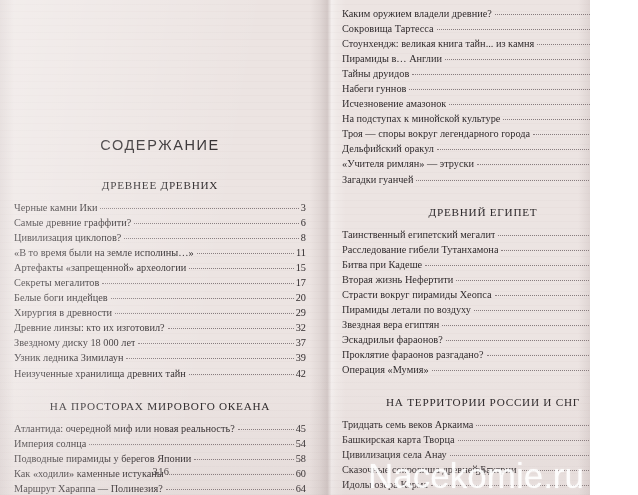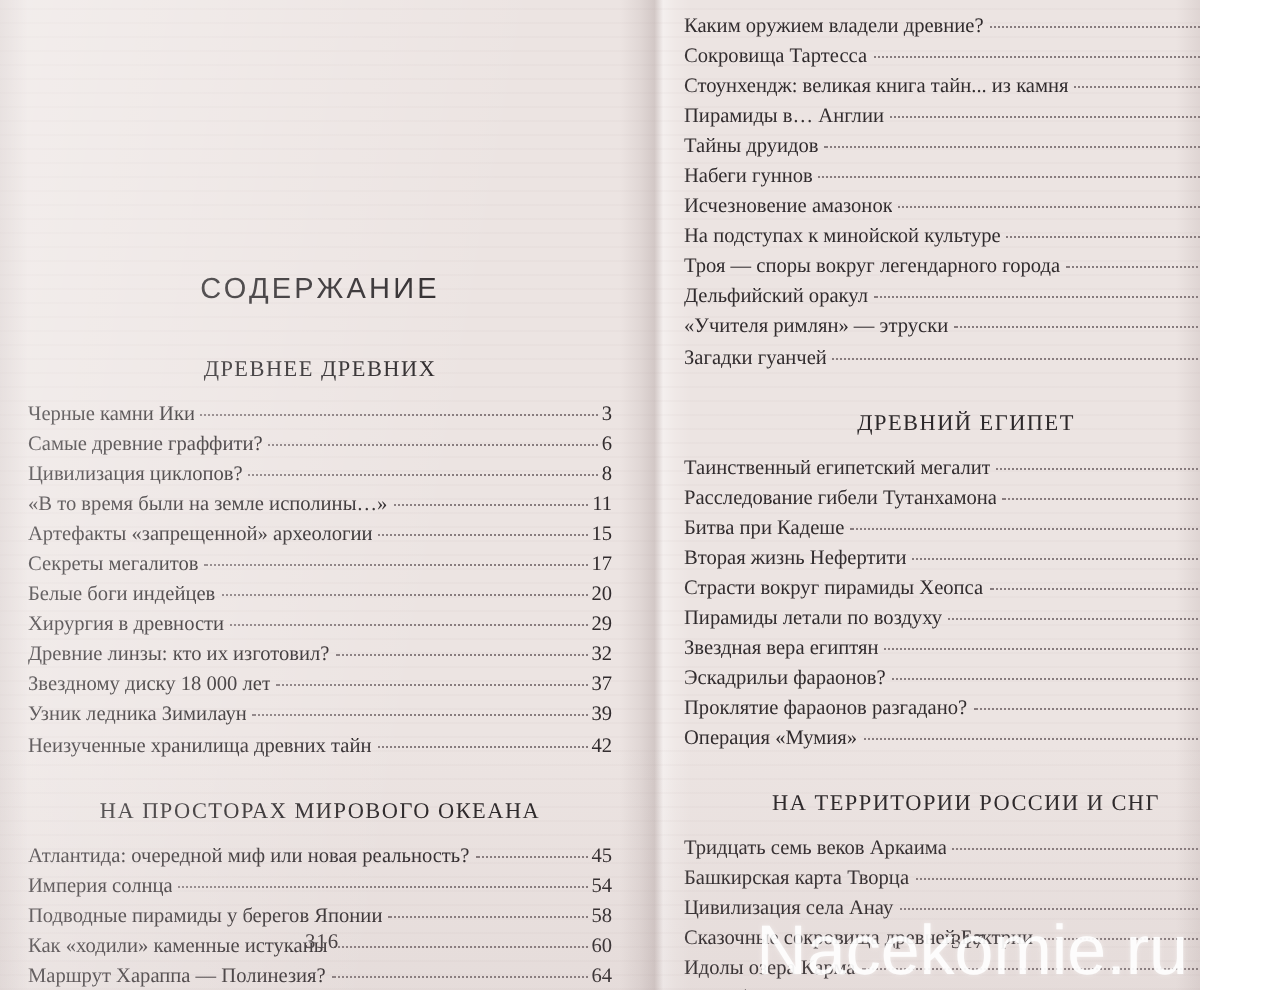--- a/index.html
+++ b/index.html
@@ -9,24 +9,25 @@
   }
   body {
     width: 638px;
     height: 495px;
     overflow: hidden;
     font-family: "Liberation Serif", "DejaVu Serif", serif;
   }
 
   #book {
     position: relative;
-    width: 600px;
+    width: 542px;
     height: 495px;
     background: #ece4e2;
     overflow: hidden;
+    padding-left: 48px;
   }
 
   
   #paper-texture {
     position: absolute;
     inset: 0;
     background:
       linear-gradient(100deg, rgba(255,255,255,0.35) 0%, rgba(0,0,0,0) 40%),
       linear-gradient(0deg, rgba(170,150,150,0.10) 0%, rgba(0,0,0,0) 25%),
       repeating-linear-gradient(0deg, rgba(160,140,140,0.045) 0px, rgba(160,140,140,0.045) 1px, rgba(0,0,0,0) 1px, rgba(0,0,0,0) 7px);

